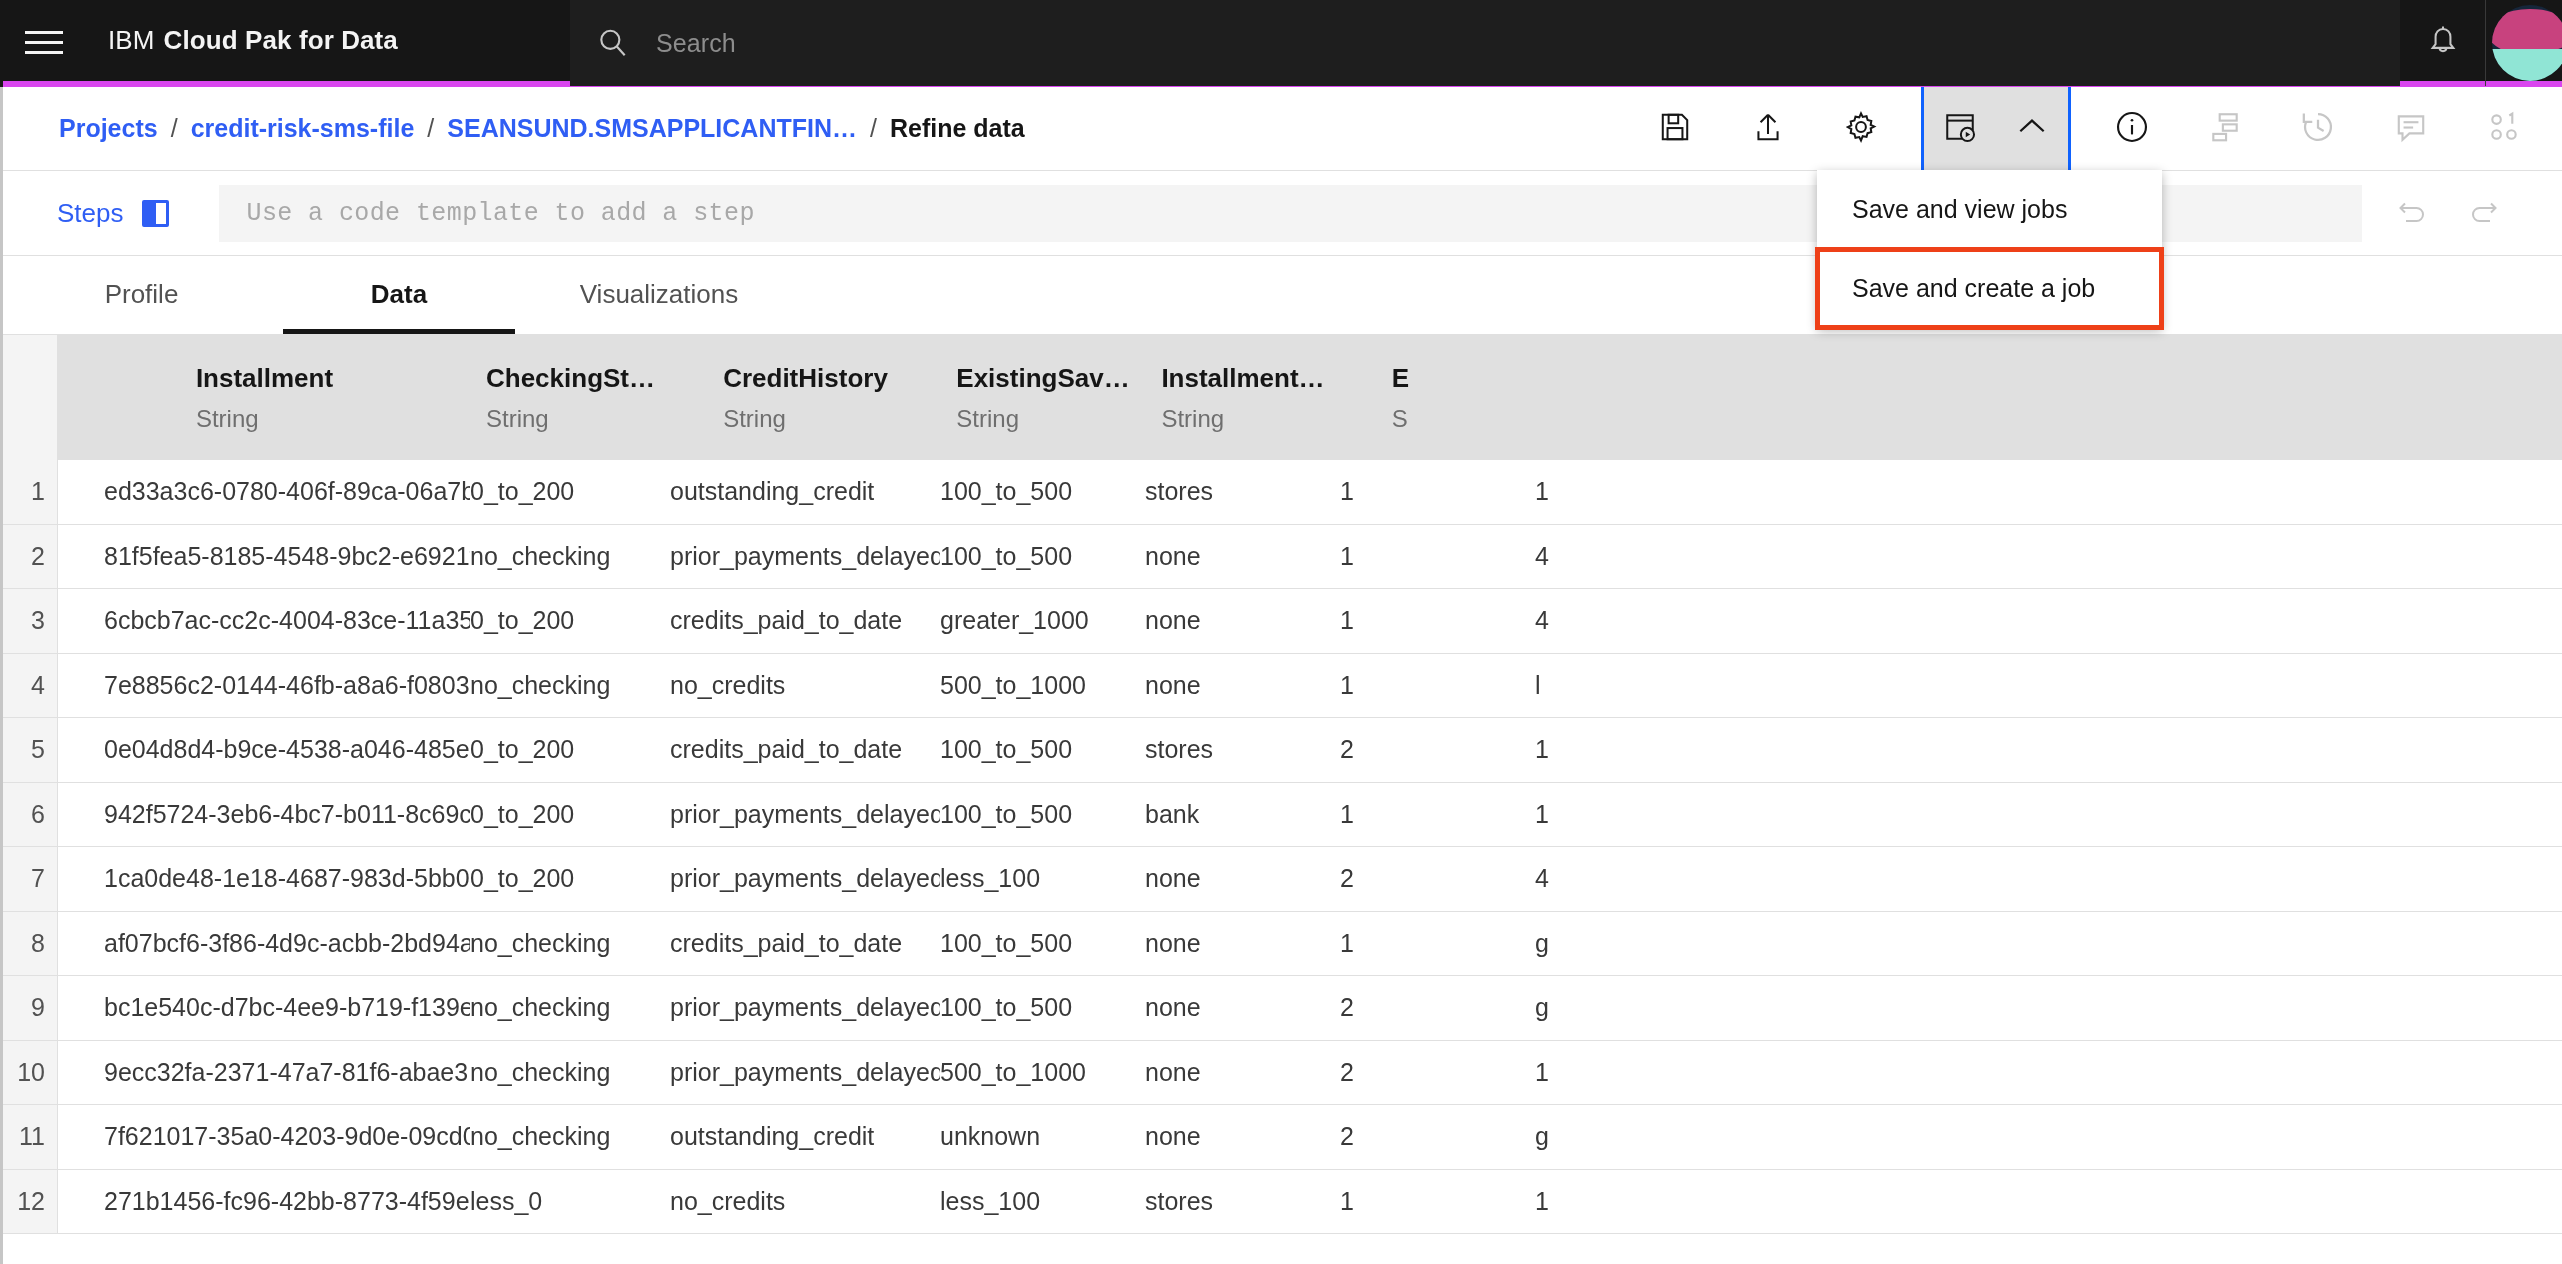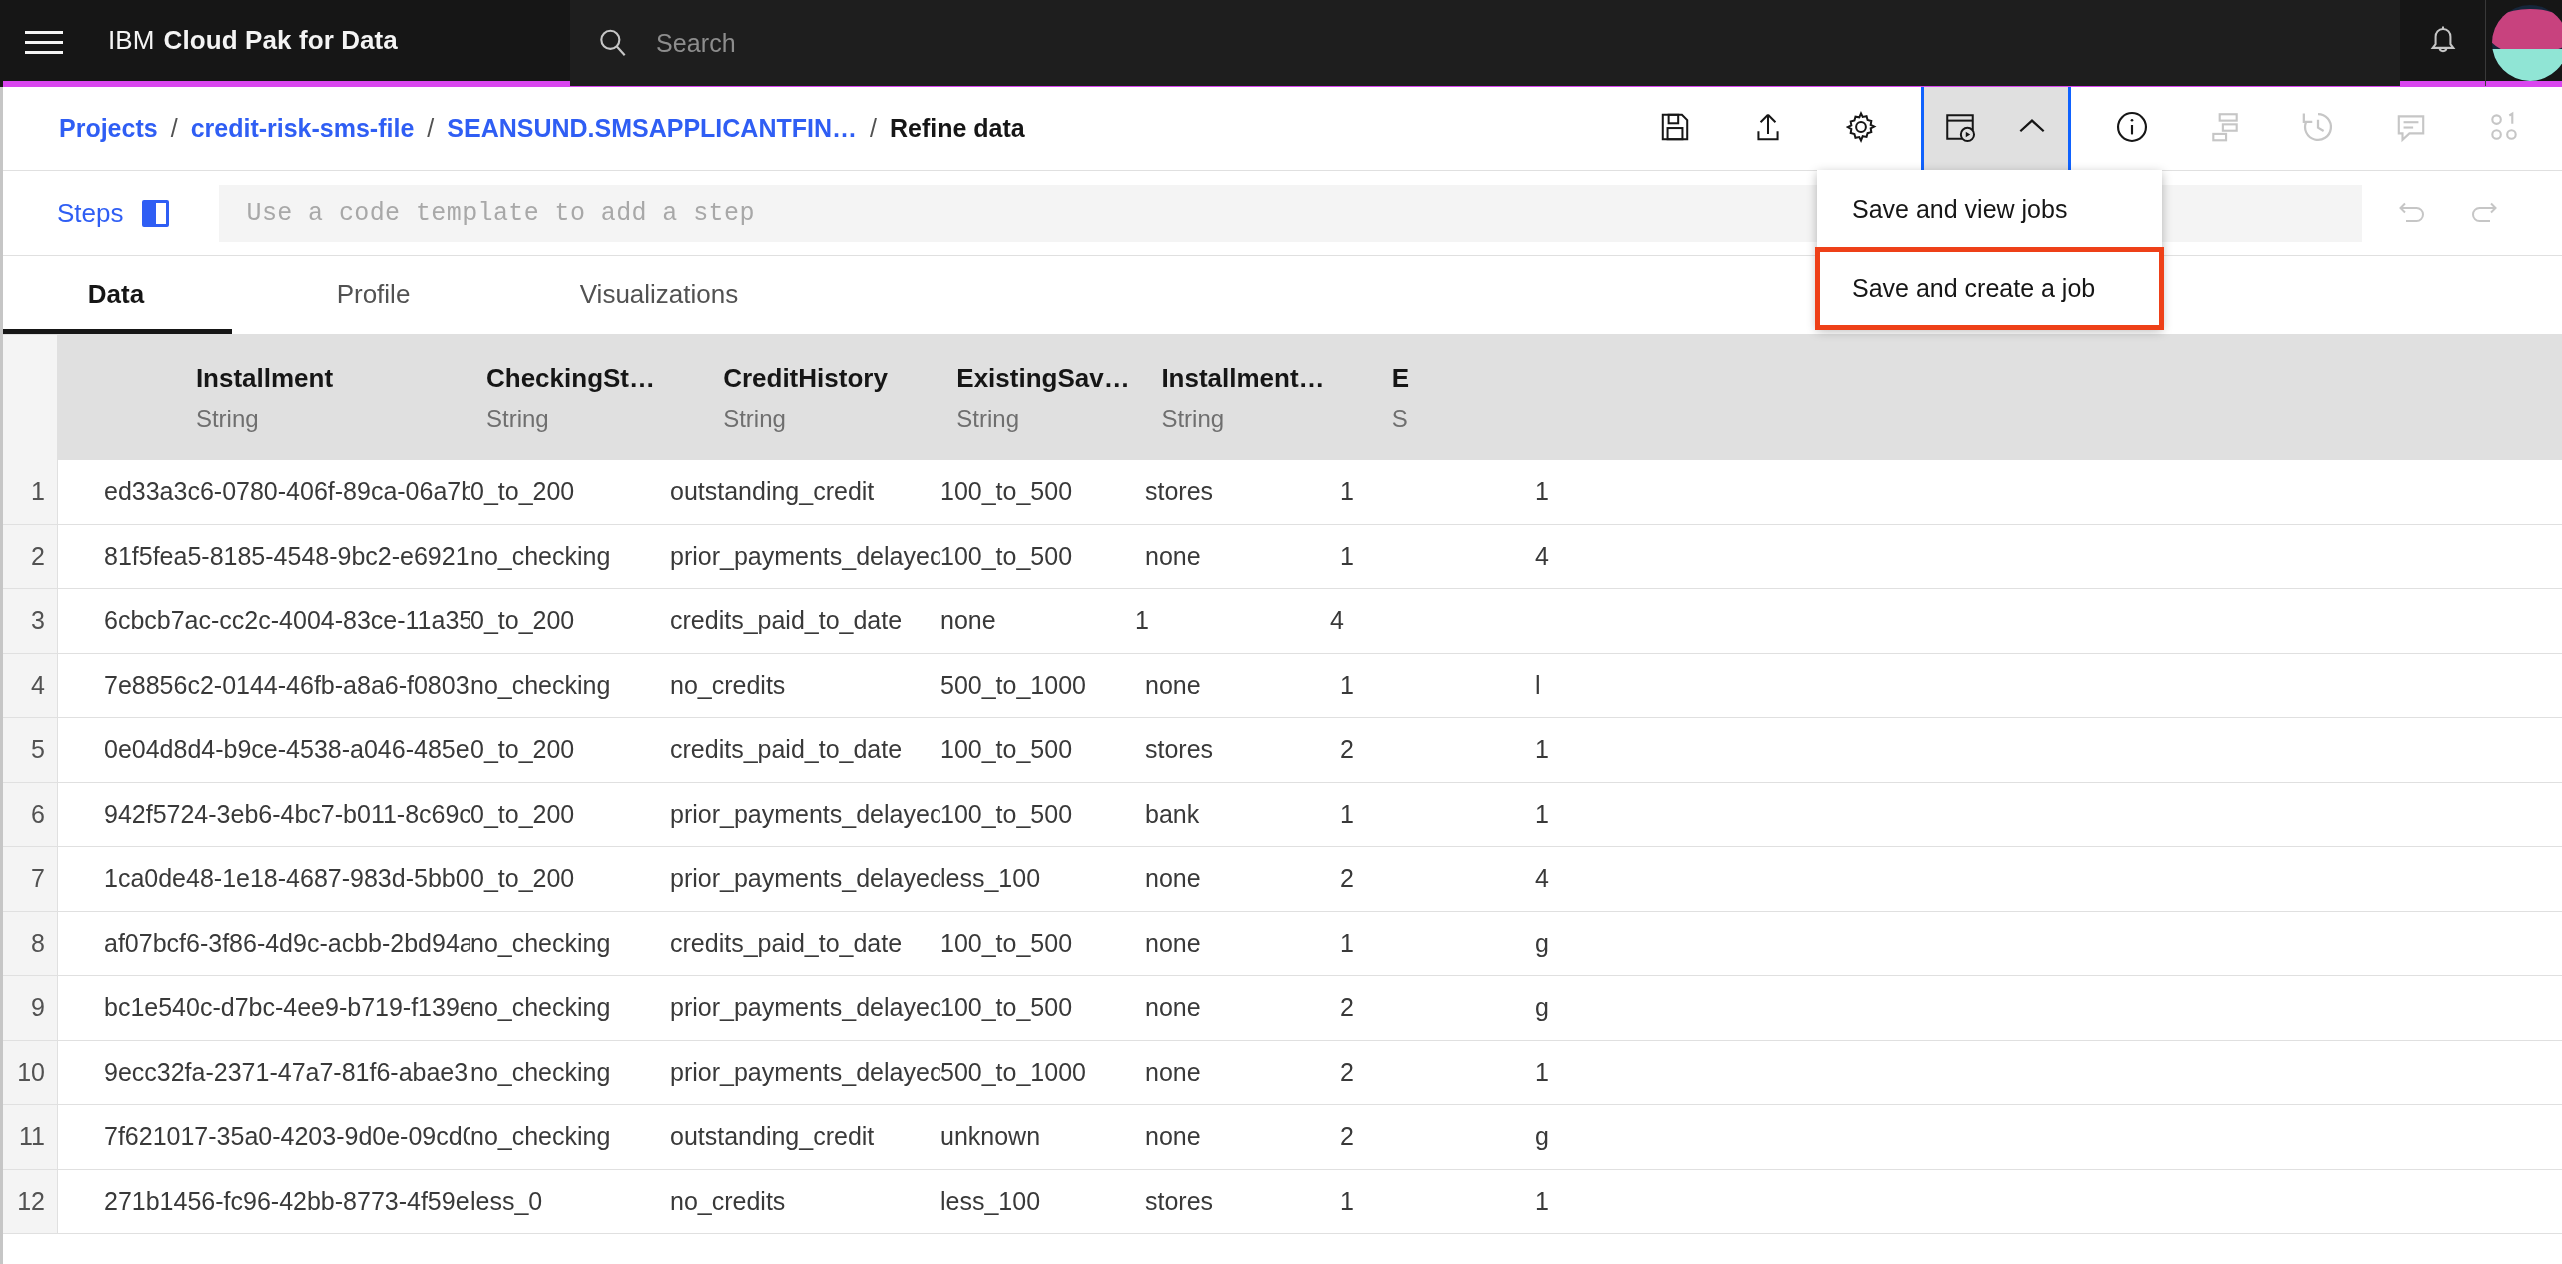--- a/index.html
+++ b/index.html
@@ -477,25 +477,25 @@
         <svg width="32" height="32" viewBox="0 0 32 32" fill="none" stroke="#c6c6c6" stroke-width="2">
           <path d="M24 8.5L28.5 13 24 17.5"></path>
           <path d="M28.5 13h-16a6.5 6.5 0 0 0 0 13H23"></path>
         </svg>
       </span>
     </div>
   </div>
 </div>
 
 <div class="tabsbar">
+  <div class="tab t1">
+    <span>Profile</span>
+  </div>
   <div class="tab t0 active">
     <span>Data</span>
-  </div>
-  <div class="tab t1">
-    <span>Profile</span>
   </div>
   <div class="tab t2">
     <span>Visualizations</span>
   </div>
 </div>
 
 <div class="table-wrap">
 
   <div class="grid-row thead">
     <div class="rownum-cell"></div>
@@ -556,20 +556,21 @@
         <div class="cell c3">100_to_500</div>
         <div class="cell c4">none</div>
         <div class="cell c5">1</div>
         <div class="cell c6">4</div>
       </div>
       <div class="grid-row tbody-row">
         <div class="rownum-cell">3</div>
         <div class="cell c0">6cbcb7ac-cc2c-4004-83ce-11a358a7ce24</div>
         <div class="cell c1">0_to_200</div>
         <div class="cell c2">credits_paid_to_date</div>
+        <div class="cell c3">greater_1000</div>
         <div class="cell c4">none</div>
         <div class="cell c5">1</div>
         <div class="cell c6">4</div>
       </div>
       <div class="grid-row tbody-row">
         <div class="rownum-cell">4</div>
         <div class="cell c0">7e8856c2-0144-46fb-a8a6-f0803890cc9a</div>
         <div class="cell c1">no_checking</div>
         <div class="cell c2">no_credits</div>
         <div class="cell c3">500_to_1000</div>

